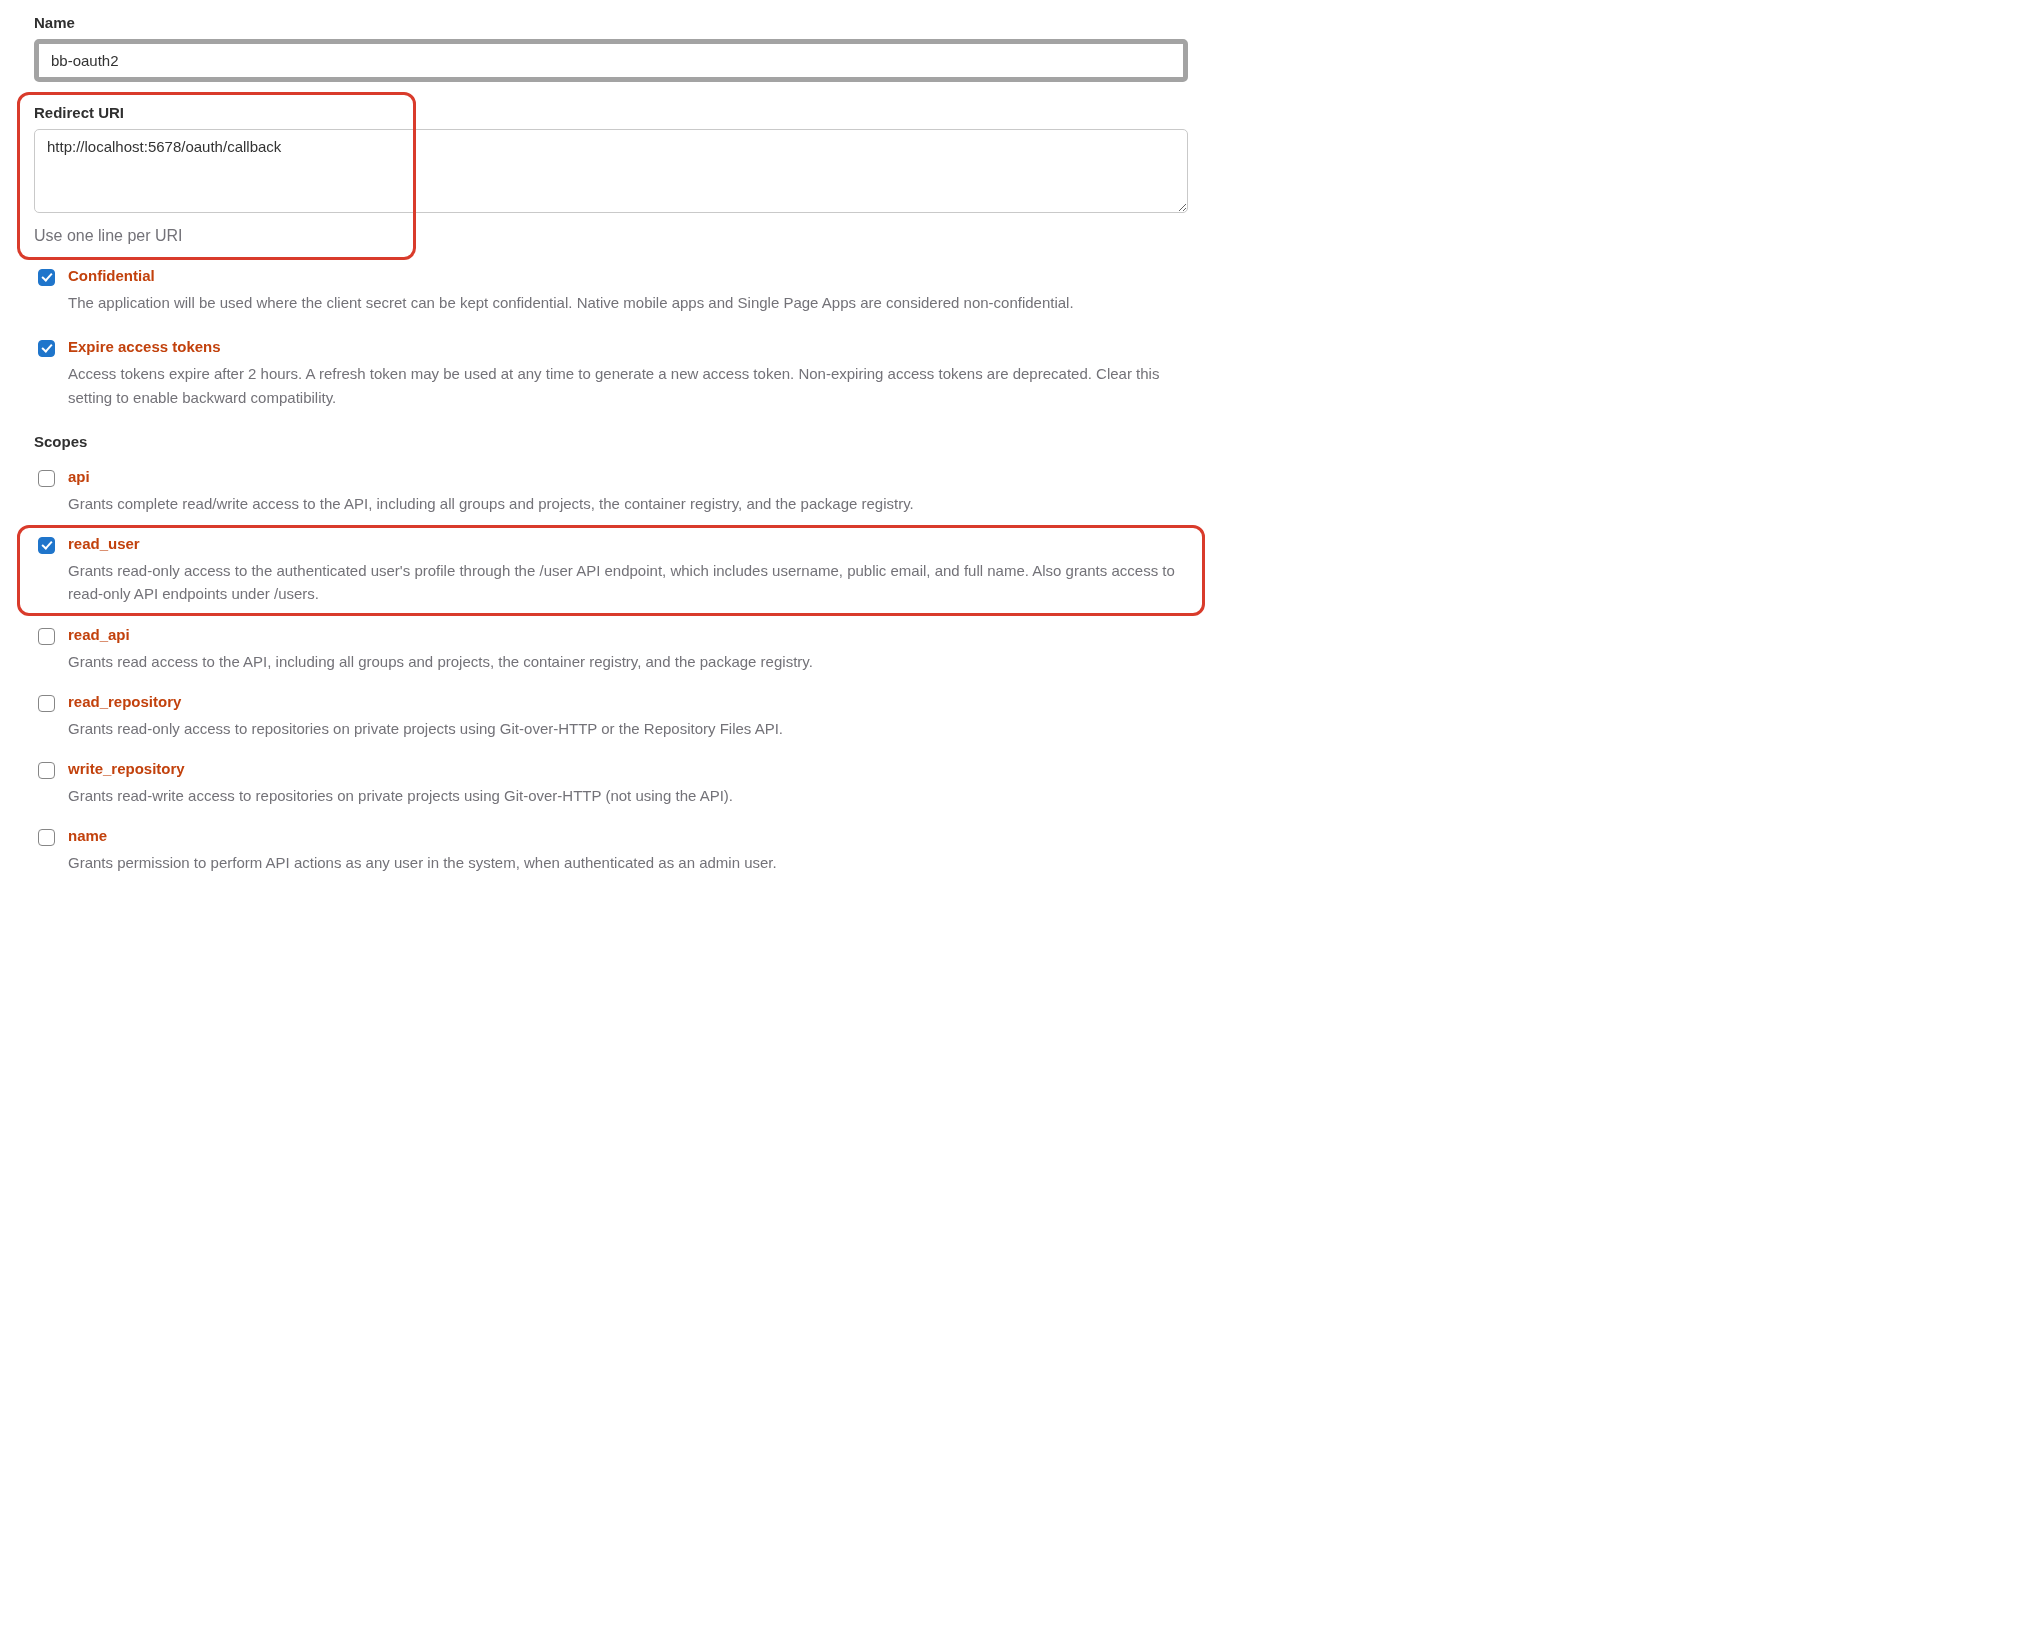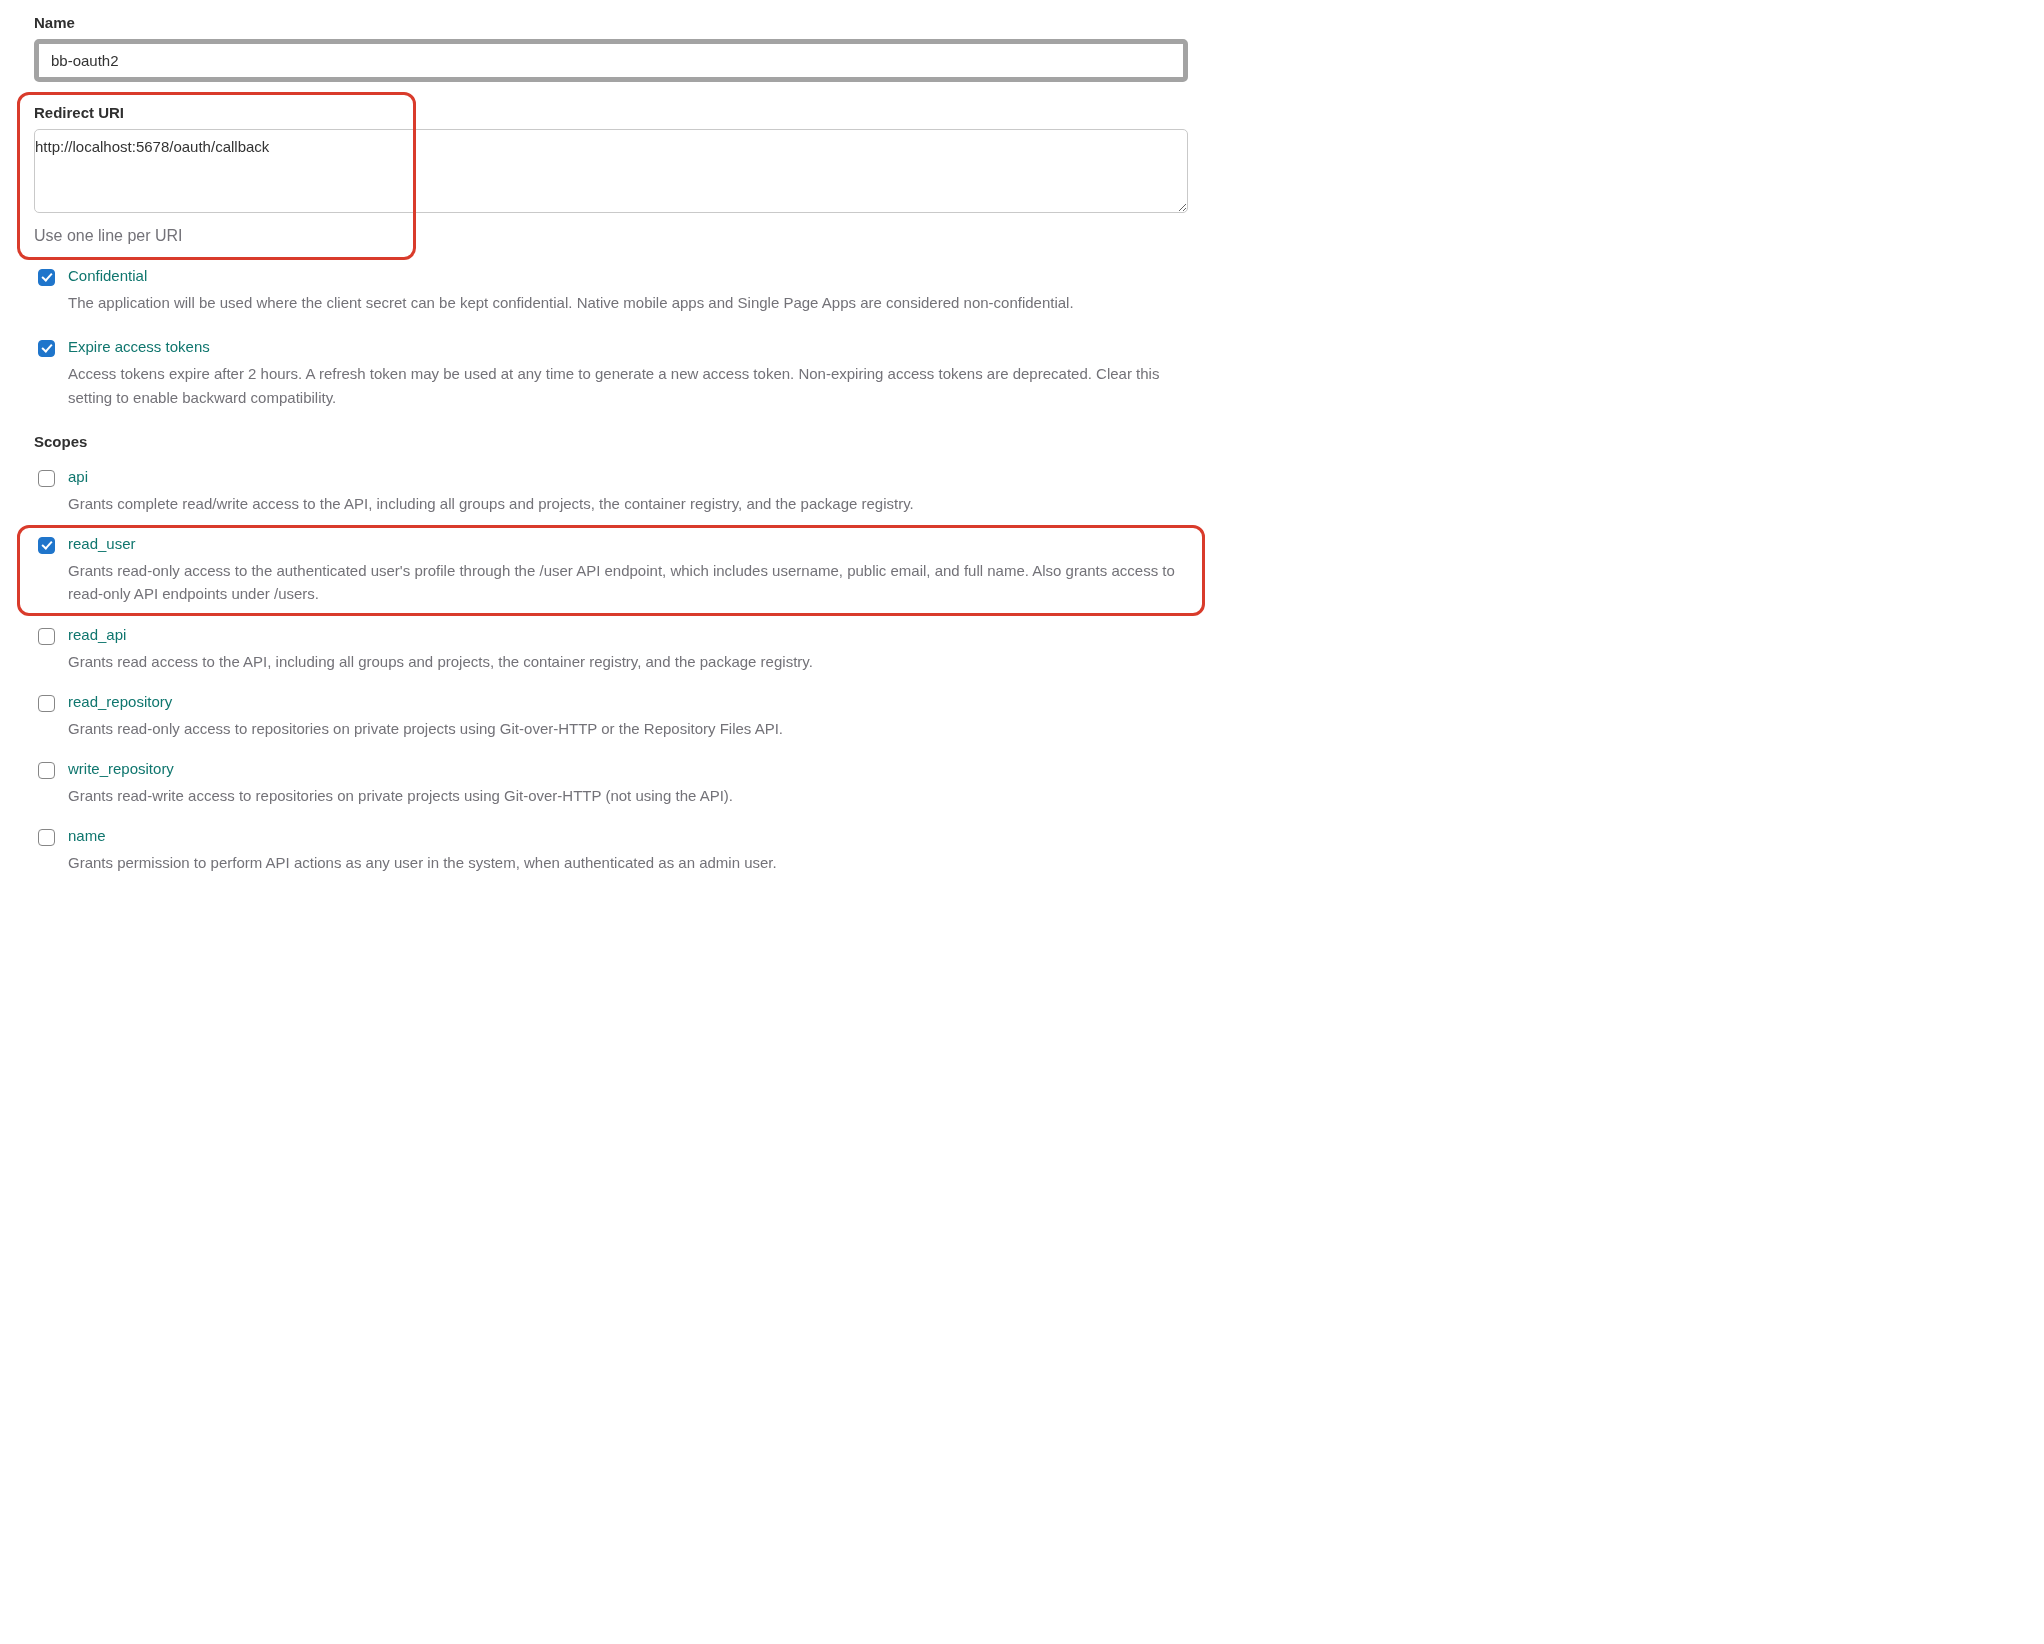--- a/index.html
+++ b/index.html
@@ -31,21 +31,21 @@
     width: 100%;
     padding: 8px 12px;
     font-size: 15px;
     border: 5px solid #a3a3a3;
     border-radius: 5px;
     color: #333333;
     background: #ffffff;
   }
   .textarea-input {
     width: 100%;
-    padding: 8px 0;
+    padding: 8px 12px;
     font-size: 15px;
     border: 1px solid #c9c9c9;
     border-radius: 5px;
     color: #333333;
     background: #ffffff;
     resize: both;
     height: 84px;
     font-family: inherit;
   }
   .help-text {
@@ -67,22 +67,22 @@
   }
   .check-row {
     display: flex;
     align-items: flex-start;
     gap: 10px;
     margin-bottom: 4px;
   }
   .check-body { flex: 1; }
   .check-label {
     font-size: 15px;
-    font-weight: 400;
-    color: #0f766e;
+    font-weight: 700;
+    color: #c2410c;
   }
   .check-desc {
     font-size: 15px;
     color: #737278;
     margin-top: 6px;
     line-height: 1.55;
   }
   .option-block { margin-bottom: 24px; }
   .scopes-heading {
     font-size: 15px;

